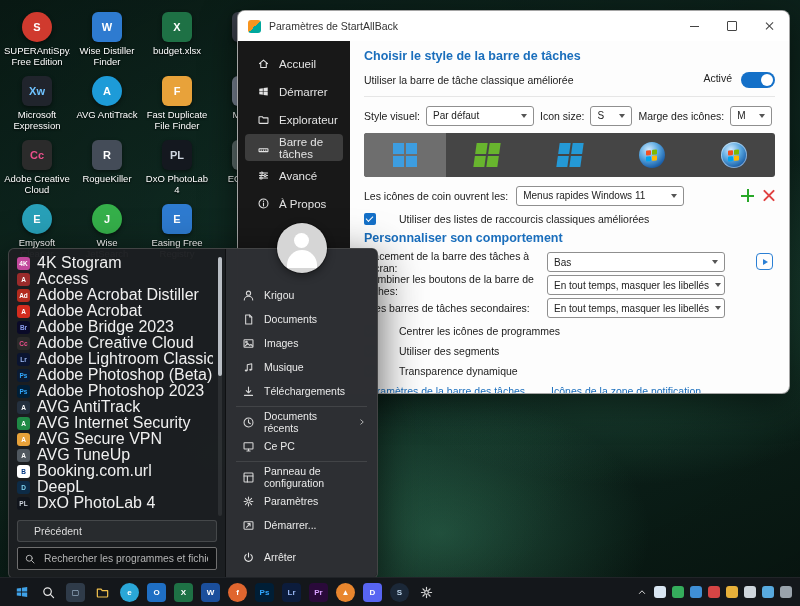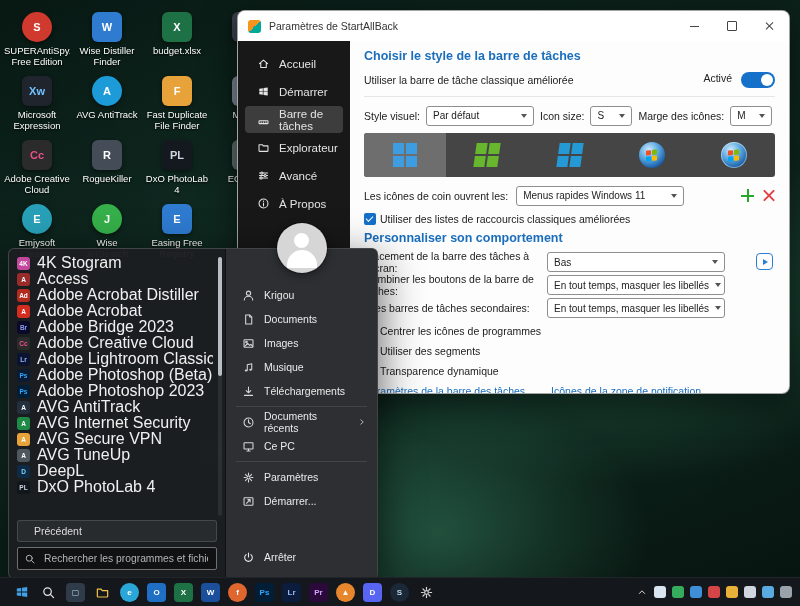--- a/index.html
+++ b/index.html
@@ -64,21 +64,21 @@
   .orb.ring{box-shadow:inset 0 0 0 1px rgba(255,255,255,.45)}
   .flaglet{display:grid;grid-template-columns:5px 5px;grid-template-rows:5px 5px;gap:1px;transform:skewY(-6deg)}
   .flaglet i{display:block;border-radius:1px}
   .corner-row{gap:8px;height:21px;margin-bottom:5px}
   .plus{position:relative;width:13px;height:13px;flex:0 0 auto}
   .plus::before{content:'';position:absolute;left:5.5px;top:0;width:2px;height:13px;background:#28a828}
   .plus::after{content:'';position:absolute;top:5.5px;left:0;width:13px;height:2px;background:#28a828}
   .cross{position:relative;width:13px;height:13px;flex:0 0 auto}
   .cross::before,.cross::after{content:'';position:absolute;left:5.5px;top:-1px;width:2px;height:15px;background:#e04343;border-radius:1px}
   .cross::before{transform:rotate(45deg)}.cross::after{transform:rotate(-45deg)}
-  .check-row{gap:4px;height:16px;margin-bottom:4px}
+  .check-row{gap:23px;height:16px;margin-bottom:4px}
   .cb{width:12px;height:12px;background:#1470c8;border-radius:2px;position:relative;flex:0 0 auto}
   .cb::after{content:'';position:absolute;left:2.4px;top:3px;width:6px;height:3px;border-left:1.5px solid #fff;border-bottom:1.5px solid #fff;transform:rotate(-45deg)}
   .select-right{height:20px;margin-bottom:3px;position:relative}
   .select-right .combo{width:178px;flex:0 0 auto;margin-right:50px}
   .tut{position:absolute;right:2px;top:1px;width:17px;height:17px;border:1.6px solid #2a7fd4;border-radius:4px;
     display:flex;align-items:center;justify-content:center;box-sizing:border-box}
   .tut::after{content:'';border-left:5px solid #2a7fd4;border-top:3.5px solid transparent;border-bottom:3.5px solid transparent;margin-left:1px}
   .links-row{display:flex;gap:26px;margin-top:6px}
   .link{color:#1a6ebc;font-size:10.5px;cursor:pointer}
   
@@ -213,38 +213,38 @@
           <span>Accueil</span>
         </div>
         <div class="sb-item">
           <span class="svgico" style="color: rgb(227, 227, 227);">
             <svg viewBox="0 0 16 16" width="13" height="13" fill="none" stroke="currentColor" stroke-width="1.3" stroke-linecap="round" stroke-linejoin="round">
               <path fill="currentColor" stroke="none" d="M2.8 4.6l4.4-.6v3.6H2.8zM8 3.8l5.2-.8v4.6H8zM2.8 8.4h4.4V12l-4.4-.6zM8 8.4h5.2V13L8 12.2z"></path>
             </svg>
           </span>
           <span>Démarrer</span>
         </div>
+        <div class="sb-item">
+          <span class="svgico" style="color: rgb(227, 227, 227);">
+            <svg viewBox="0 0 16 16" width="13" height="13" fill="none" stroke="currentColor" stroke-width="1.3" stroke-linecap="round" stroke-linejoin="round">
+              <path d="M2.5 4.5h4l1.2 1.5h5.8v6a.8.8 0 0 1-.8.8H3.3a.8.8 0 0 1-.8-.8z"></path>
+            </svg>
+          </span>
+          <span>Explorateur</span>
+        </div>
         <div class="sb-item sel">
           <span class="svgico" style="color: rgb(227, 227, 227);">
             <svg viewBox="0 0 16 16" width="13" height="13" fill="none" stroke="currentColor" stroke-width="1.3" stroke-linecap="round" stroke-linejoin="round">
               <rect x="2.5" y="9.5" width="11" height="3.6" rx="0.6"></rect>
               <circle cx="5.2" cy="11.3" r="0.7" fill="currentColor" stroke="none"></circle>
               <circle cx="8" cy="11.3" r="0.7" fill="currentColor" stroke="none"></circle>
               <circle cx="10.8" cy="11.3" r="0.7" fill="currentColor" stroke="none"></circle>
             </svg>
           </span>
           <span>Barre de tâches</span>
-        </div>
-        <div class="sb-item">
-          <span class="svgico" style="color: rgb(227, 227, 227);">
-            <svg viewBox="0 0 16 16" width="13" height="13" fill="none" stroke="currentColor" stroke-width="1.3" stroke-linecap="round" stroke-linejoin="round">
-              <path d="M2.5 4.5h4l1.2 1.5h5.8v6a.8.8 0 0 1-.8.8H3.3a.8.8 0 0 1-.8-.8z"></path>
-            </svg>
-          </span>
-          <span>Explorateur</span>
         </div>
         <div class="sb-item">
           <span class="svgico" style="color: rgb(227, 227, 227);">
             <svg viewBox="0 0 16 16" width="13" height="13" fill="none" stroke="currentColor" stroke-width="1.3" stroke-linecap="round" stroke-linejoin="round">
               <path d="M3 5h10M3 8h10M3 11h10"></path>
               <circle cx="6" cy="5" r="1.3" fill="#181818"></circle>
               <circle cx="10" cy="8" r="1.3" fill="#181818"></circle>
               <circle cx="5" cy="11" r="1.3" fill="#181818"></circle>
             </svg>
           </span>
@@ -453,20 +453,24 @@
         </div>
         <div class="app-row">
           <span class="app-ico" style="background: rgb(232, 162, 58); color: rgb(255, 255, 255);">A</span>
           <span class="app-label">AVG Secure VPN</span>
         </div>
         <div class="app-row">
           <span class="app-ico" style="background: rgb(80, 88, 95); color: rgb(255, 255, 255);">A</span>
           <span class="app-label">AVG TuneUp</span>
         </div>
         <div class="app-row">
+          <span class="app-ico" style="background: rgb(255, 255, 255); color: rgb(0, 53, 128);">B</span>
+          <span class="app-label">Booking.com.url</span>
+        </div>
+        <div class="app-row">
           <span class="app-ico" style="background: rgb(13, 43, 70); color: rgb(127, 212, 240);">D</span>
           <span class="app-label">DeepL</span>
         </div>
         <div class="app-row">
           <span class="app-ico" style="background: rgb(17, 21, 28); color: rgb(208, 214, 224);">PL</span>
           <span class="app-label">DxO PhotoLab 4</span>
         </div>
       </div>
     <div class="sm-scroll">
         <div class="sm-thumb"></div>
@@ -555,20 +559,29 @@
         <div class="sm-item">
           <span class="svgico" style="color: rgb(216, 216, 216);">
             <svg viewBox="0 0 16 16" width="13" height="13" fill="none" stroke="currentColor" stroke-width="1.3" stroke-linecap="round" stroke-linejoin="round">
               <rect x="2.5" y="3.5" width="11" height="7.5" rx="0.6"></rect>
               <path d="M6 13.5h4M8 11.2v2.3"></path>
             </svg>
           </span>
           <span>Ce PC</span>
         </div>
         <div class="sm-div"></div>
+        <div class="sm-item">
+          <span class="svgico" style="color: rgb(216, 216, 216);">
+            <svg viewBox="0 0 16 16" width="13" height="13" fill="none" stroke="currentColor" stroke-width="1.3" stroke-linecap="round" stroke-linejoin="round">
+              <rect x="2.5" y="2.5" width="11" height="11" rx="1"></rect>
+              <path d="M2.5 6.2h11M6.6 6.2V13.5"></path>
+            </svg>
+          </span>
+          <span>Panneau de configuration</span>
+        </div>
         <div class="sm-item">
           <span class="svgico" style="color: rgb(216, 216, 216);">
             <svg viewBox="0 0 16 16" width="13" height="13" fill="none" stroke="currentColor" stroke-width="1.3" stroke-linecap="round" stroke-linejoin="round">
               <circle cx="8" cy="8" r="2"></circle>
               <path d="M8 2.6v2M8 11.4v2M2.6 8h2M11.4 8h2M4.2 4.2l1.4 1.4M10.4 10.4l1.4 1.4M11.8 4.2l-1.4 1.4M5.6 10.4l-1.4 1.4"></path>
             </svg>
           </span>
           <span>Paramètres</span>
         </div>
         <div class="sm-item">

